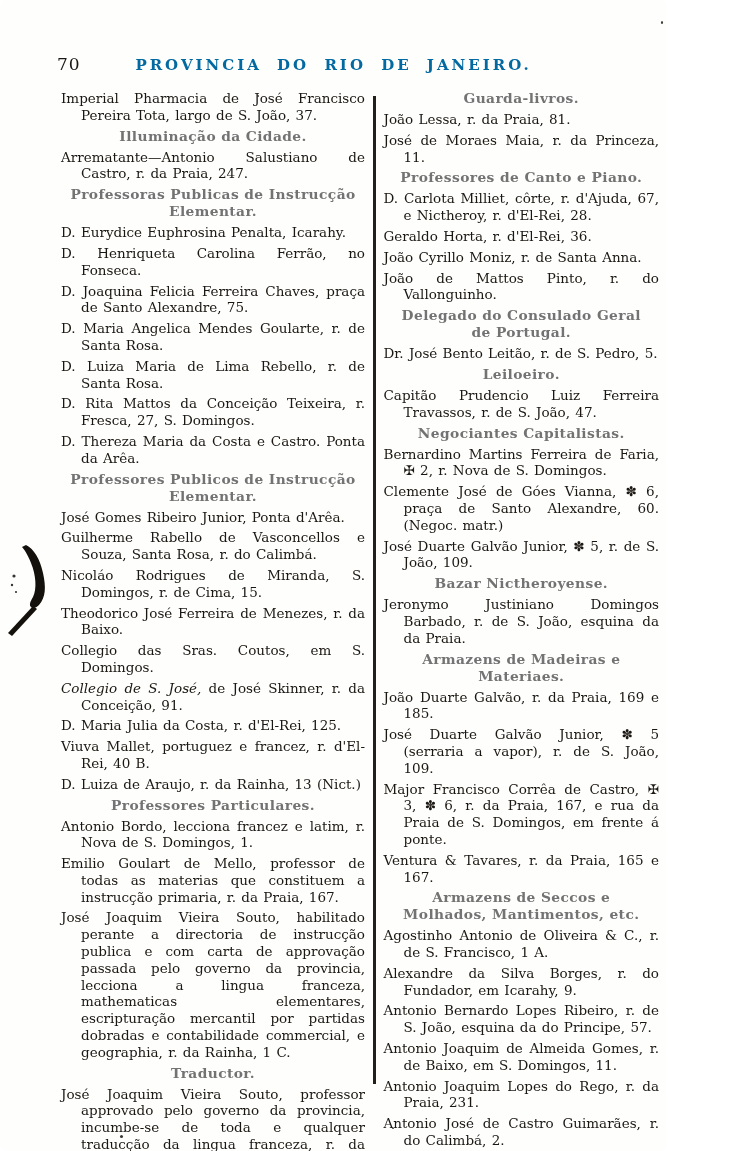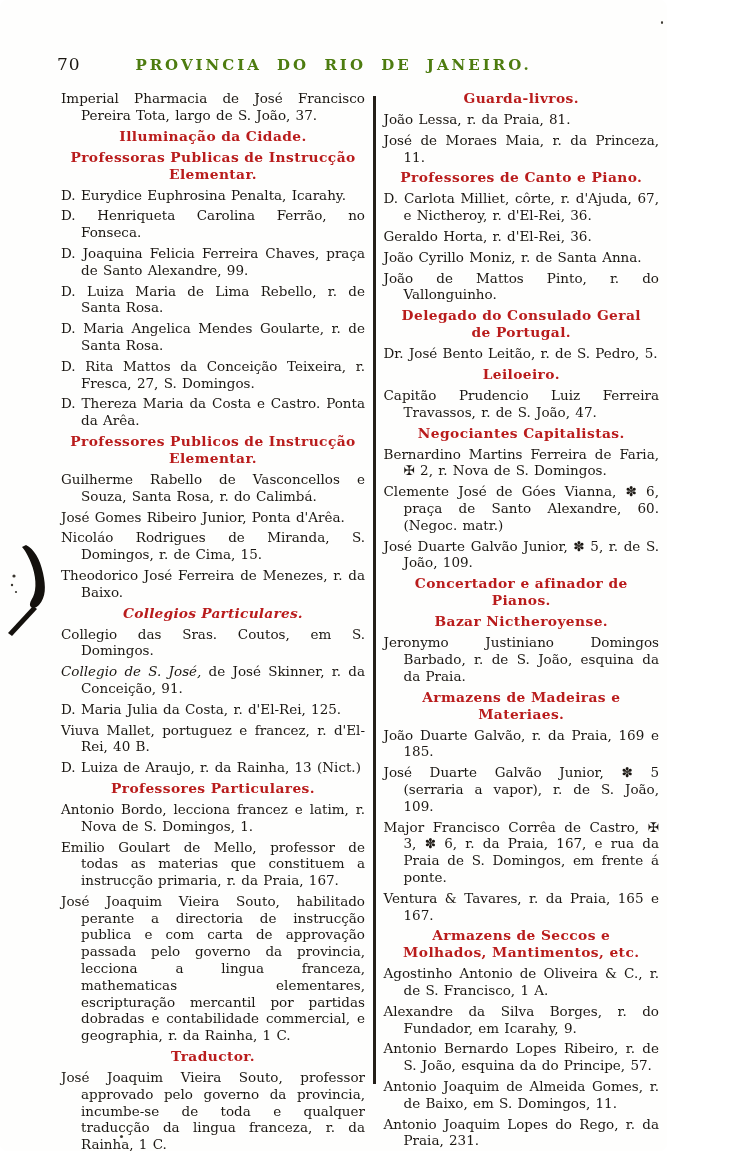--- a/index.html
+++ b/index.html
@@ -28,21 +28,21 @@
   .header {
     position: absolute;
     top: 56px;
     left: 80px;
     right: 80px;
     text-align: center;
     font-size: 15px;
     font-weight: bold;
     letter-spacing: 3px;
     word-spacing: 7px;
-    color: #4d7c0f;
+    color: #0369a1;
   }
   .columns {
     position: absolute;
     top: 90px;
     left: 57px;
     right: 4px;
     display: flex;
     align-items: flex-start;
   }
   .col {
@@ -65,21 +65,21 @@
     text-align: justify;
     word-spacing: 1px;
   }
   .h, .h-italic {
     margin: 4px 10px 3px 10px;
     text-align: center;
     font-size: 13.8px;
     font-weight: bold;
     line-height: 17px;
     letter-spacing: 0.4px;
-    color: #b91c1c;
+    color: #737373;
   }
   .h-italic {
     font-weight: 600;
     font-style: italic;
     letter-spacing: 0.2px;
   }
   .col > :first-child { margin-top: 0; }
   em { font-style: italic; }
   .ink-blot {
     position: absolute;
@@ -104,67 +104,66 @@
 <div class="page">
 
   <div class="page-number">70</div>
 
   <div class="header">PROVINCIA DO RIO DE JANEIRO.</div>
 
   <div class="columns">
     <div class="col col-left">
         <p class="entry">Imperial Pharmacia de José Francisco Pereira Tota, largo de S. João, 37.</p>
         <h3 class="h">Illuminação da Cidade.</h3>
+        <p class="entry">Arrematante—Antonio Salustiano de Castro, r. da Praia, 247.</p>
         <h3 class="h">Professoras Publicas de Instrucção Elementar.</h3>
         <p class="entry">D. Eurydice Euphrosina Penalta, Icarahy.</p>
         <p class="entry">D. Henriqueta Carolina Ferrão, no Fonseca.</p>
-        <p class="entry">D. Joaquina Felicia Ferreira Chaves, praça de Santo Alexandre, 99.</p>
+        <p class="entry">D. Joaquina Felicia Ferreira Chaves, praça de Santo Alexandre, 75.</p>
+        <p class="entry">D. Maria Angelica Mendes Goularte, r. de Santa Rosa.</p>
         <p class="entry">D. Luiza Maria de Lima Rebello, r. de Santa Rosa.</p>
-        <p class="entry">D. Maria Angelica Mendes Goularte, r. de Santa Rosa.</p>
         <p class="entry">D. Rita Mattos da Conceição Teixeira, r. Fresca, 27, S. Domingos.</p>
         <p class="entry">D. Thereza Maria da Costa e Castro. Ponta da Arêa.</p>
         <h3 class="h">Professores Publicos de Instrucção Elementar.</h3>
+        <p class="entry">José Gomes Ribeiro Junior, Ponta d'Arêa.</p>
         <p class="entry">Guilherme Rabello de Vasconcellos e Souza, Santa Rosa, r. do Calimbá.</p>
-        <p class="entry">José Gomes Ribeiro Junior, Ponta d'Arêa.</p>
         <p class="entry">Nicoláo Rodrigues de Miranda, S. Domingos, r. de Cima, 15.</p>
         <p class="entry">Theodorico José Ferreira de Menezes, r. da Baixo.</p>
-        <h3 class="h-italic">Collegios Particulares.</h3>
         <p class="entry">Collegio das Sras. Coutos, em S. Domingos.</p>
         <p class="entry"><em>Collegio de S. José,</em> de José Skinner, r. da Conceição, 91.</p>
         <p class="entry">D. Maria Julia da Costa, r. d'El-Rei, 125.</p>
         <p class="entry">Viuva Mallet, portuguez e francez, r. d'El-Rei, 40 B.</p>
         <p class="entry">D. Luiza de Araujo, r. da Rainha, 13 (Nict.)</p>
         <h3 class="h">Professores Particulares.</h3>
         <p class="entry">Antonio Bordo, lecciona francez e latim, r. Nova de S. Domingos, 1.</p>
         <p class="entry">Emilio Goulart de Mello, professor de todas as materias que constituem a instrucção primaria, r. da Praia, 167.</p>
         <p class="entry">José Joaquim Vieira Souto, habilitado perante a directoria de instrucção publica e com carta de approvação passada pelo governo da provincia, lecciona a lingua franceza, mathematicas elementares, escripturação mercantil por partidas dobradas e contabilidade commercial, e geographia, r. da Rainha, 1 C.</p>
         <h3 class="h">Traductor.</h3>
         <p class="entry">José Joaquim Vieira Souto, professor approvado pelo governo da provincia, incumbe-se de toda e qualquer traducção da lingua franceza, r. da Rainha, 1 C.</p>
       </div>
 
     <div class="divider"></div>
 
     <div class="col col-right">
         <h3 class="h">Guarda-livros.</h3>
         <p class="entry">João Lessa, r. da Praia, 81.</p>
         <p class="entry">José de Moraes Maia, r. da Princeza, 11.</p>
         <h3 class="h">Professores de Canto e Piano.</h3>
-        <p class="entry">D. Carlota Milliet, côrte, r. d'Ajuda, 67, e Nictheroy, r. d'El-Rei, 36.</p>
+        <p class="entry">D. Carlota Milliet, côrte, r. d'Ajuda, 67, e Nictheroy, r. d'El-Rei, 28.</p>
         <p class="entry">Geraldo Horta, r. d'El-Rei, 36.</p>
         <p class="entry">João Cyrillo Moniz, r. de Santa Anna.</p>
         <p class="entry">João de Mattos Pinto, r. do Vallonguinho.</p>
         <h3 class="h">Delegado do Consulado Geral de Portugal.</h3>
         <p class="entry">Dr. José Bento Leitão, r. de S. Pedro, 5.</p>
         <h3 class="h">Leiloeiro.</h3>
         <p class="entry">Capitão Prudencio Luiz Ferreira Travassos, r. de S. João, 47.</p>
         <h3 class="h">Negociantes Capitalistas.</h3>
         <p class="entry">Bernardino Martins Ferreira de Faria, ✠ 2, r. Nova de S. Domingos.</p>
         <p class="entry">Clemente José de Góes Vianna, ✽ 6, praça de Santo Alexandre, 60. (Negoc. matr.)</p>
         <p class="entry">José Duarte Galvão Junior, ✽ 5, r. de S. João, 109.</p>
-        <h3 class="h">Concertador e afinador de Pianos.</h3>
         <h3 class="h">Bazar Nictheroyense.</h3>
         <p class="entry">Jeronymo Justiniano Domingos Barbado, r. de S. João, esquina da da Praia.</p>
         <h3 class="h">Armazens de Madeiras e Materiaes.</h3>
         <p class="entry">João Duarte Galvão, r. da Praia, 169 e 185.</p>
         <p class="entry">José Duarte Galvão Junior, ✽ 5 (serraria a vapor), r. de S. João, 109.</p>
         <p class="entry">Major Francisco Corrêa de Castro, ✠ 3, ✽ 6, r. da Praia, 167, e rua da Praia de S. Domingos, em frente á ponte.</p>
         <p class="entry">Ventura &amp; Tavares, r. da Praia, 165 e 167.</p>
         <h3 class="h">Armazens de Seccos e Molhados, Mantimentos, etc.</h3>
         <p class="entry">Agostinho Antonio de Oliveira &amp; C., r. de S. Francisco, 1 A.</p>
         <p class="entry">Alexandre da Silva Borges, r. do Fundador, em Icarahy, 9.</p>

